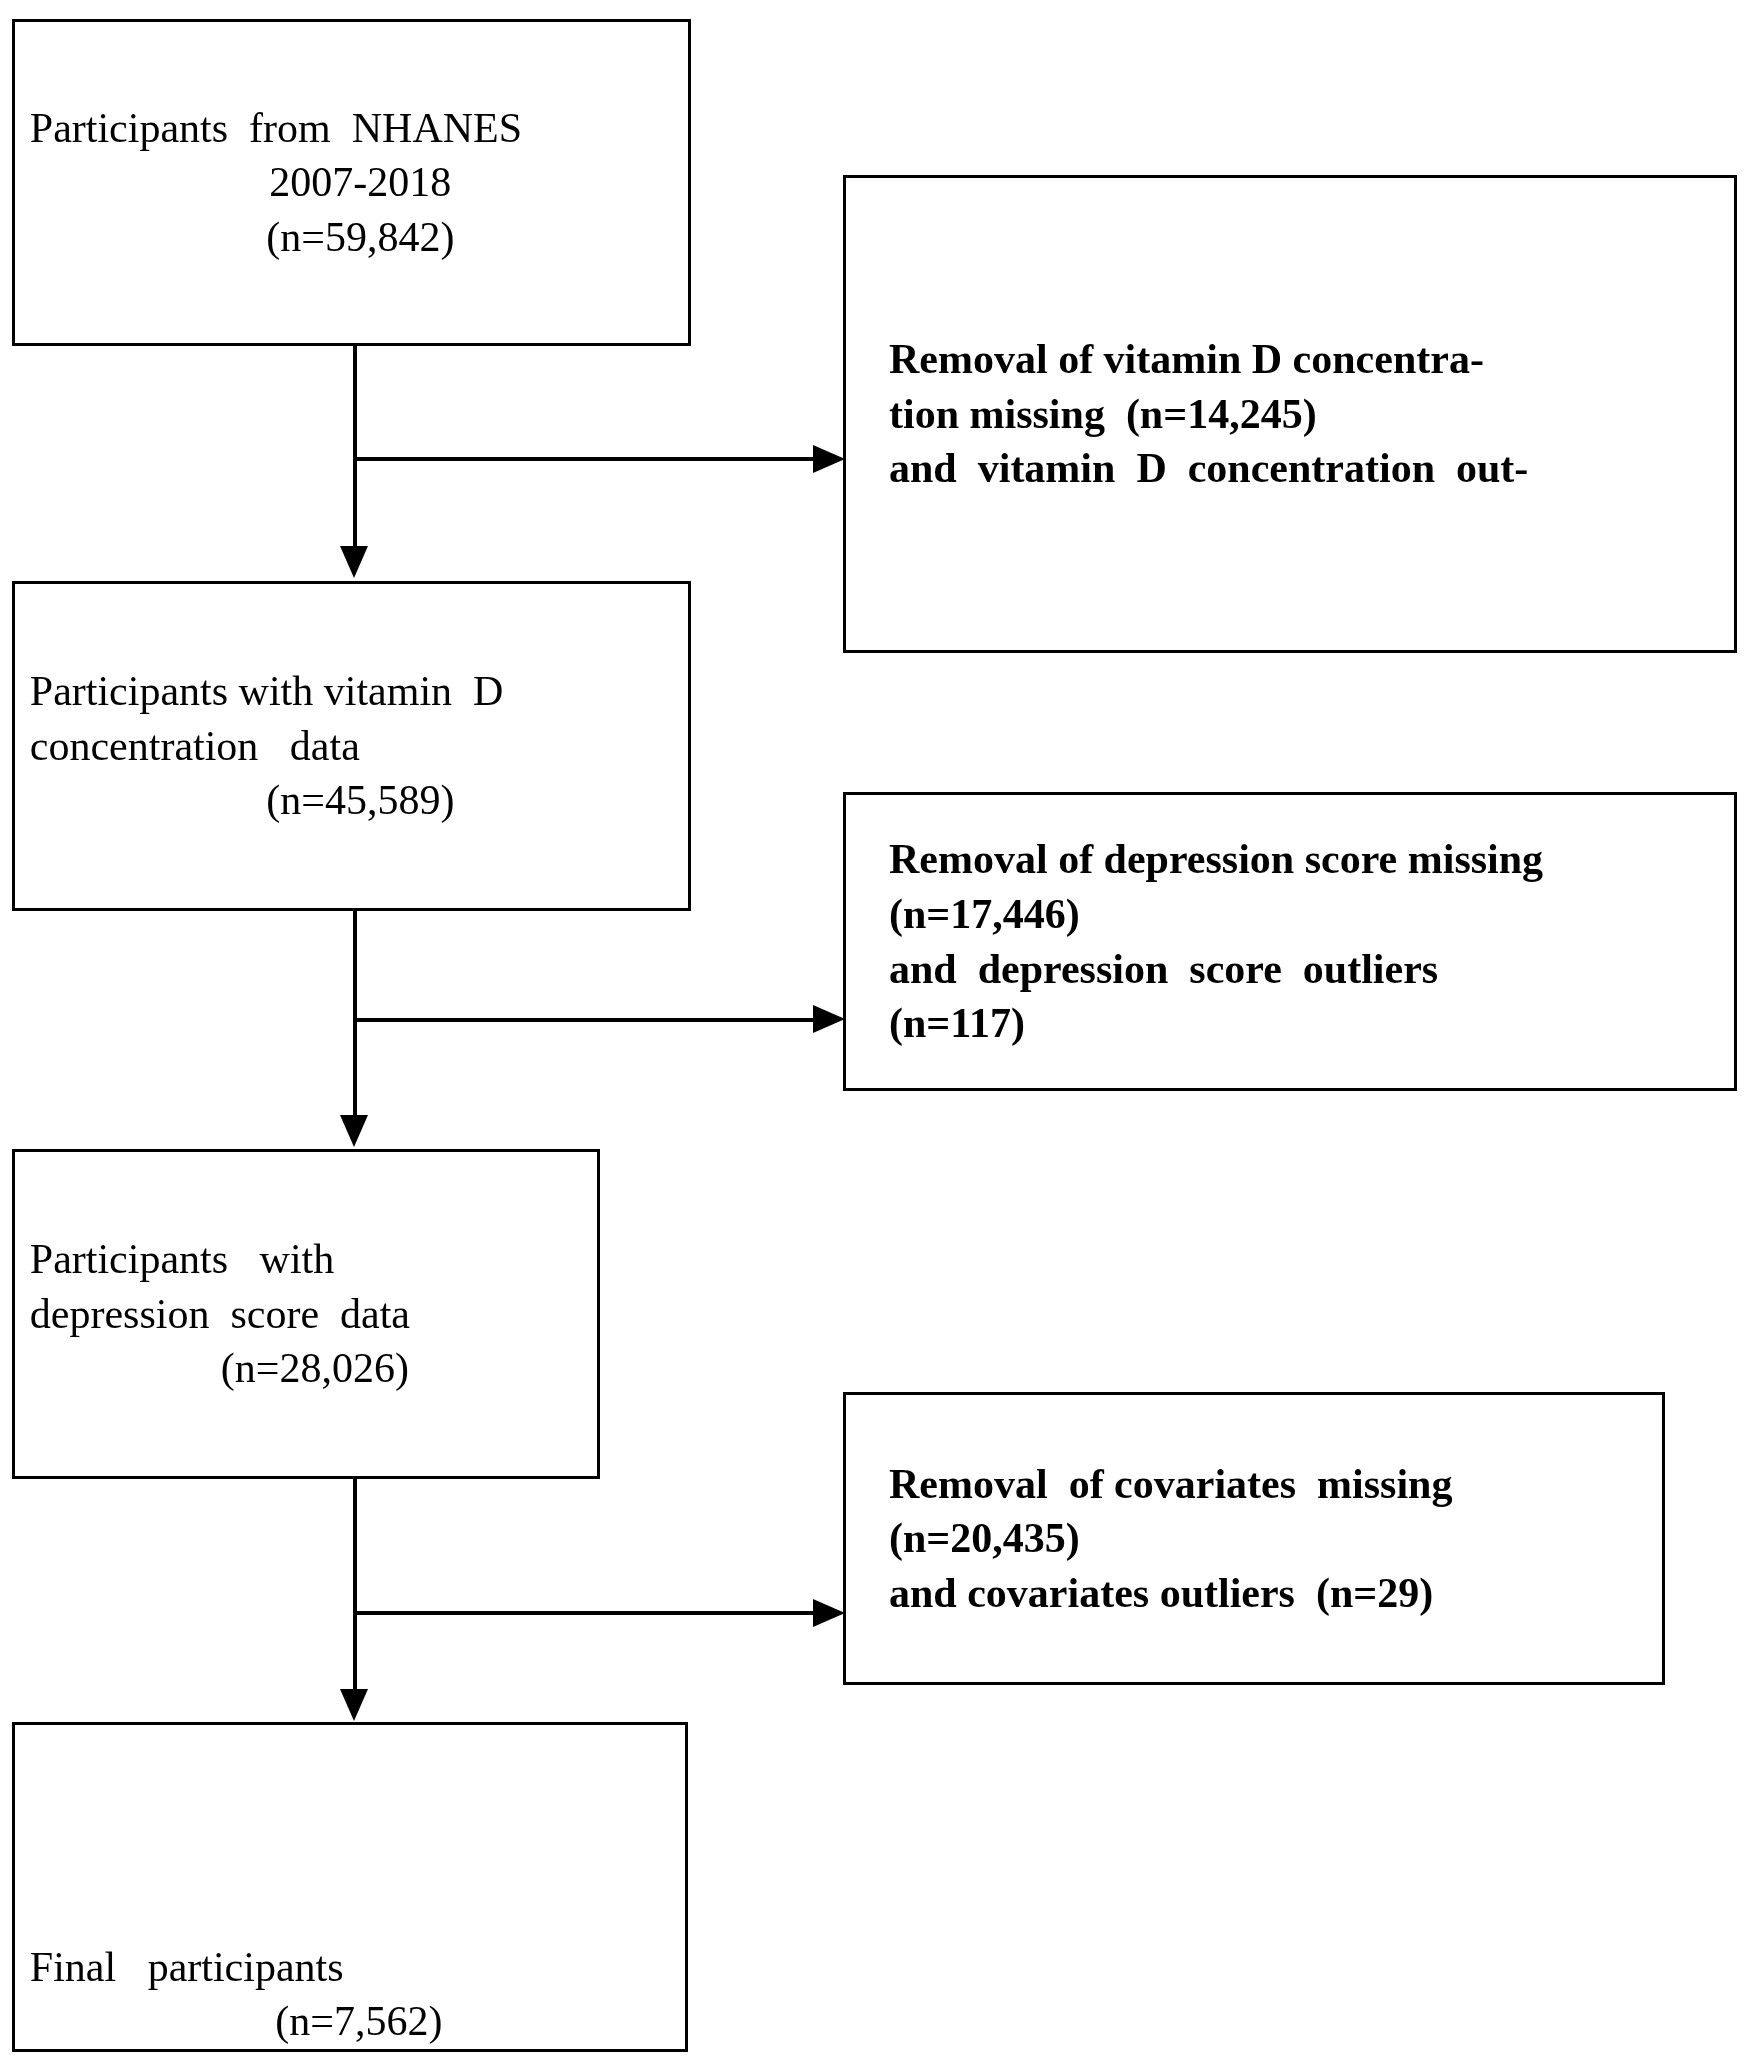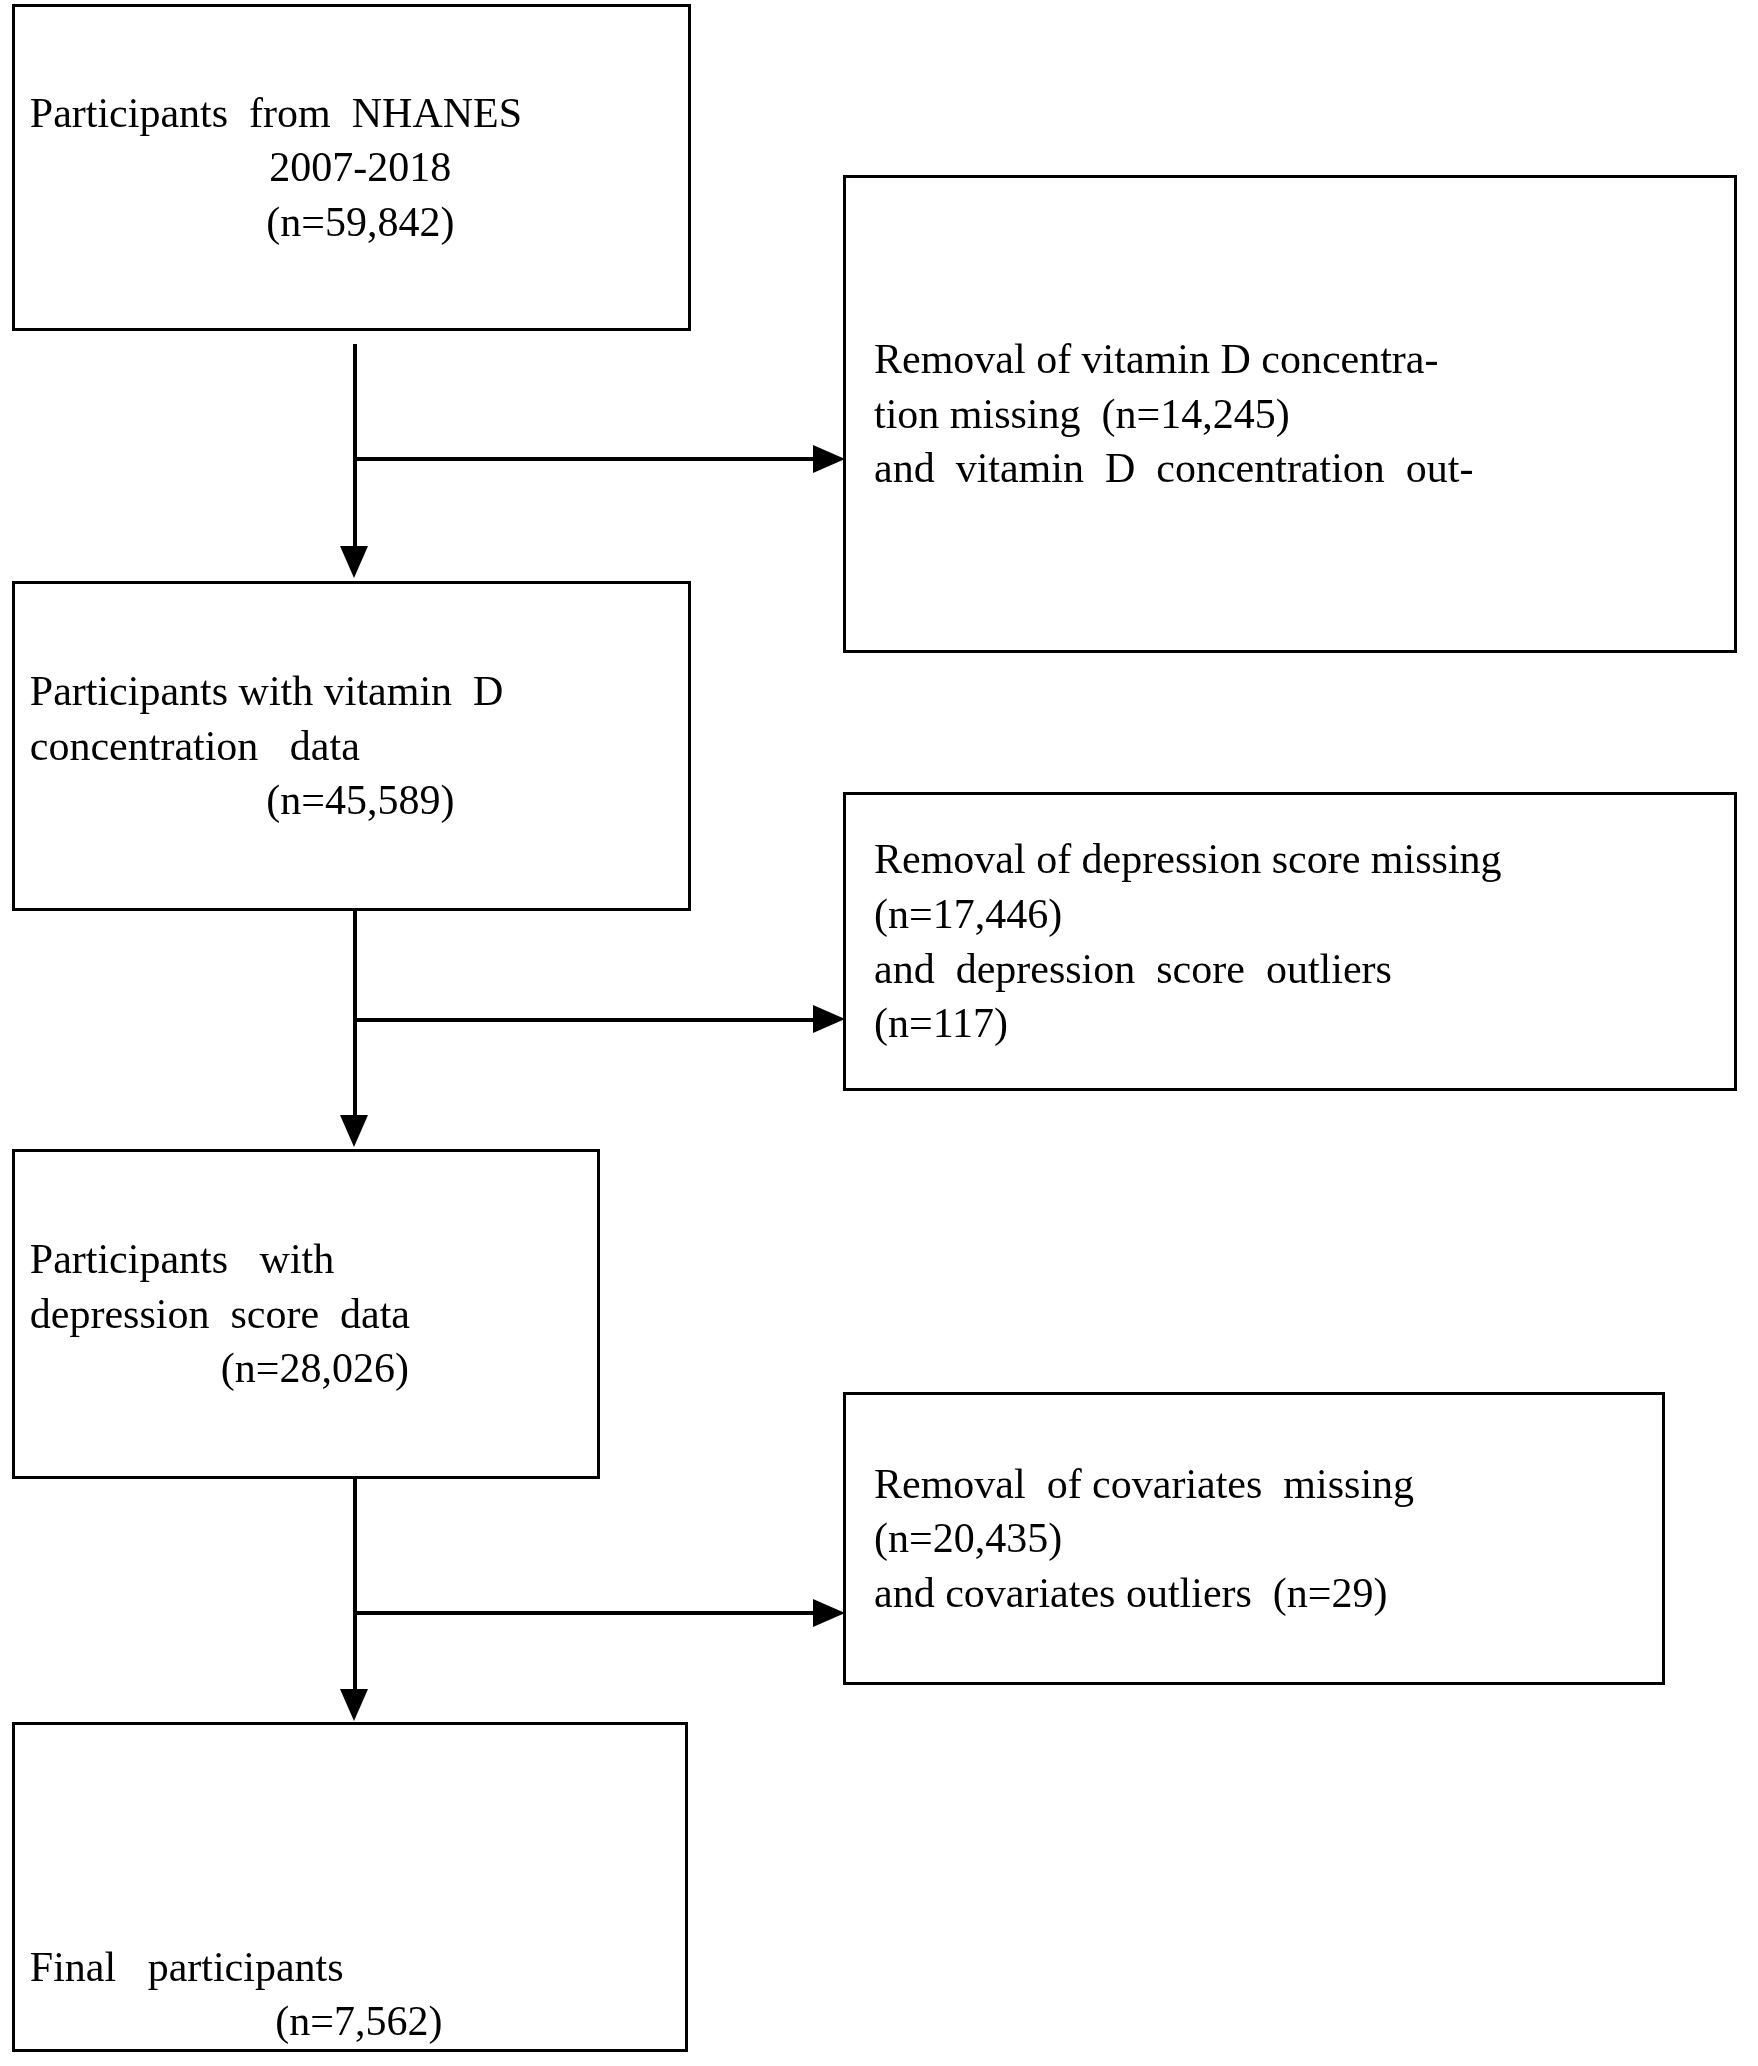--- a/index.html
+++ b/index.html
@@ -37,22 +37,23 @@
   .left-node .ln {
     padding-left: 14.5px;
     padding-right: 10px;
   }
   .ln.center { text-align: center; padding-left: 17px; padding-right: 0; }
   .ln.left   { text-align: left; }
   .ln.just   { text-align: justify; text-align-last: left; }
 
   
   .right-node .ln {
-    padding-left: 28px;
+    padding-left: 43px;
     padding-right: 20px;
+    font-weight: bold;
   }
 
   .edge {
     position: absolute;
     background: #000000;
   }
   .v-line { width: 3.9px; }
   .h-line { height: 3.9px; }
 
   .arrow-down {
@@ -70,21 +71,21 @@
     border-top: 14.5px solid transparent;
     border-bottom: 14.5px solid transparent;
     border-left: 32px solid #000000;
   }
 </style>
 </head>
 <body>
 
 <div id="canvas">
 
-  <div class="node left-node" style="left:12.3px; top:4px; width:679px; height:327px;">
+  <div class="node left-node" style="left:12.3px; top:19px; width:679px; height:327px;">
     <div class="lines">
       <div class="ln left">Participants  from  NHANES</div>
       <div class="ln center">2007-2018</div>
       <div class="ln center">(n=59,842)</div>
     </div>
   </div>
 
   <div class="node left-node" style="left:12.3px; top:581px; width:679px; height:330px;align-items:center;">
     <div class="lines">
       <div class="ln left">Participants with vitamin  D</div>

